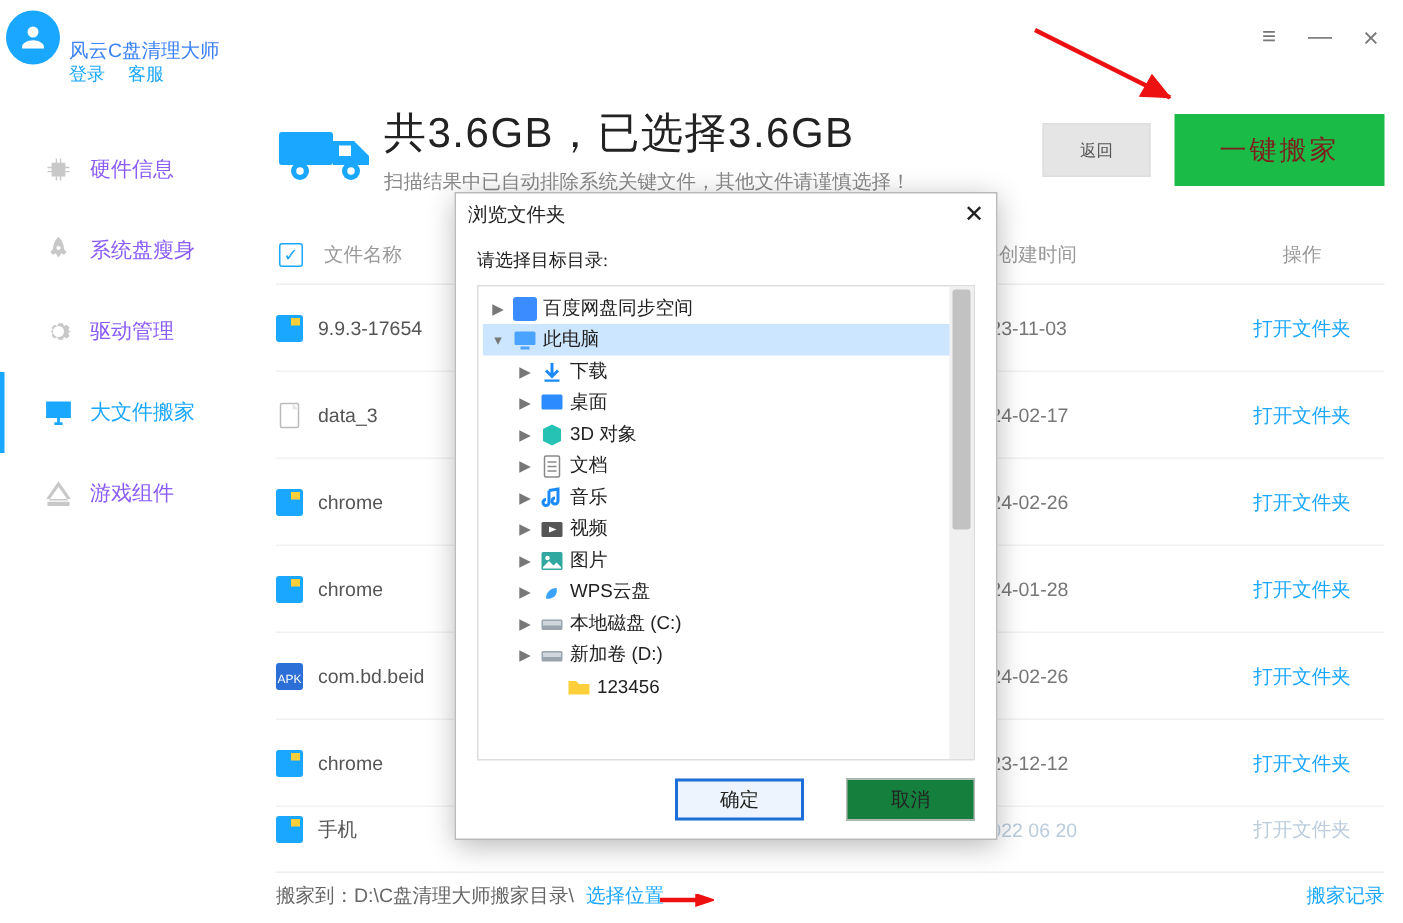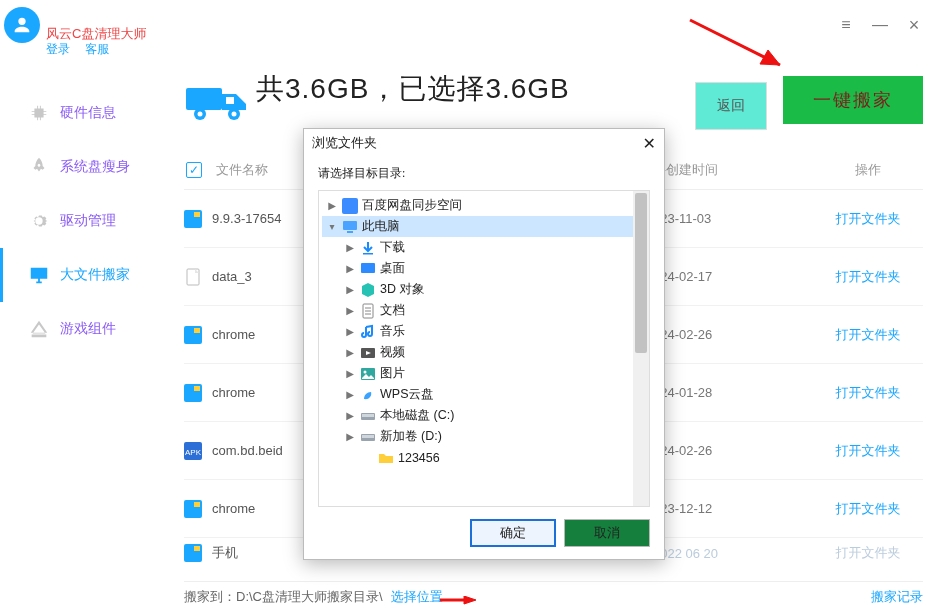--- a/index.html
+++ b/index.html
@@ -4,21 +4,21 @@
 <style>
   * { box-sizing: border-box; }
   html, body { margin:0; padding:0; font-family: "Microsoft YaHei","PingFang SC", Arial, sans-serif; color:#333; background:#fff; }
   body { width:935px; height:615px; position:relative; overflow:hidden; }
 
   
   .titlebar { height:50px; display:flex; align-items:center; padding:4px 8px 4px 4px; }
   .avatar { width:36px; height:36px; border-radius:50%; background:#1aa7ff; display:flex; align-items:center; justify-content:center; margin-right:6px; }
   .avatar svg { width:22px; height:22px; fill:#fff; }
   .title-col { display:flex; flex-direction:column; line-height:1.2; font-size:13px; }
-  .title-text { color:#ef4444;margin-top:32px; }
+  .title-text { color:#3b82f6;margin-top:32px; }
   .title-links { color:#1aa7ff; font-size:12px; }
   .title-links span { cursor:default;font-family:Liberation Serif, serif; }
   .title-links .sep { margin:0 6px; color:#1aa7ff; }
   .title-spacer { flex:1; }
   .title-ctrl { display:flex; gap:16px; align-items:center; margin-right:4px; color:#777; font-size:16px; }
   .title-ctrl div { width:18px; height:18px; display:flex; align-items:center; justify-content:center; }
 
   
   .columns { display:flex; height:540px; }
   .sidebar { width:170px; padding-top:36px; }
@@ -29,21 +29,21 @@
   .side-item.active .icon svg { fill:#1aa7ff; }
 
   .main { flex:1; padding-left:14px; padding-right:12px; position:relative; }
 
   
   .header { display:flex; align-items:flex-start; padding-top:20px; height:100px; }
   .truck { width:70px; height:50px; margin-top:6px; }
   .header-text { flex:1; padding-left:2px; }
   .big-line { font-size:28px; color:#222; letter-spacing:1px; font-weight:400; }
   .sub-line { font-size:13px; color:#888; margin-top:4px; }
-  .back-btn { width:72px; height:48px; border:1px solid #ddd; display:flex; align-items:center; justify-content:center; font-size:14px; color:#555; margin-top:12px; background:#5eead4; }
+  .back-btn { width:72px; height:36px; border:1px solid #ddd; display:flex; align-items:center; justify-content:center; font-size:11px; color:#555; margin-top:12px; background:#e5e5e5; }
   .move-btn { width:140px; height:48px; background:#1abb46; color:#7f1d1d; display:flex; align-items:center; justify-content:center; font-size:18px; margin-left:16px; margin-top:6px; letter-spacing:2px; }
 
   
   .red-arrow { position:absolute; pointer-events:none; }
   .red-arrow svg { stroke:#e11; fill:#e11; }
 
   
   .thead { display:flex; align-items:center; height:40px; font-size:13px; color:#999; border-bottom:1px solid #eee; }
   .chk { width:16px; height:16px; border:1px solid #1aa7ff; border-radius:2px; display:flex; align-items:center; justify-content:center; margin-right:14px; margin-left:2px; }
   .chk.checked::after { content:"✓"; color:#1aa7ff; font-size:12px; }
@@ -83,21 +83,21 @@
   .nicon svg { width:16px; height:16px; }
   .ntext { }
   .sel { background:#cde6ff; }
   .lvl1 { padding-left:4px; }
   .lvl2 { padding-left:22px; }
   .lvl3 { padding-left:40px; }
 
   .scrollbar { position:absolute; right:0; top:0; width:16px; height:100%; background:#f0f0f0; }
   .scroll-thumb { position:absolute; right:2px; top:2px; width:12px; height:160px; background:#c2c2c2; border-radius:2px; }
 
-  .dlg-buttons { display:flex; gap:8px; justify-content:flex-end; margin-top:12px; }
+  .dlg-buttons { display:flex; gap:28px; justify-content:flex-end; margin-top:12px; }
   .dbtn { width:86px; height:28px; border:1px solid #b8b8b8; display:flex; align-items:center; justify-content:center; font-size:13px; color:#222; background:#15803d; }
   .dbtn.primary { border:2px solid #1a6fd8; background:#eef4fd; }
 
 </style>
 </head>
 <body>
 
 <div class="titlebar">
   <div class="avatar">
     <svg viewBox="0 0 24 24">
@@ -171,20 +171,21 @@
         <rect x="2" y="12" width="36" height="22" rx="2" fill="#1aa7ff"></rect>
         <path d="M38 18h14l10 10v6H38z" fill="#1aa7ff"></path>
         <circle cx="16" cy="38" r="6" fill="#1aa7ff"></circle>
           <circle cx="16" cy="38" r="2.5" fill="#fff"></circle>
         <circle cx="50" cy="38" r="6" fill="#1aa7ff"></circle>
           <circle cx="50" cy="38" r="2.5" fill="#fff"></circle>
         <rect x="42" y="21" width="8" height="7" fill="#fff"></rect>
       </svg>
       <div class="header-text">
         <div class="big-line">共3.6GB，已选择3.6GB</div>
+        <div class="sub-line">扫描结果中已自动排除系统关键文件，其他文件请谨慎选择！</div>
       </div>
       <div class="back-btn">
           <span>返回</span>
         </div>
       <div class="move-btn">
           <span>一键搬家</span>
         </div>
     </div>
 
     <div class="thead">

